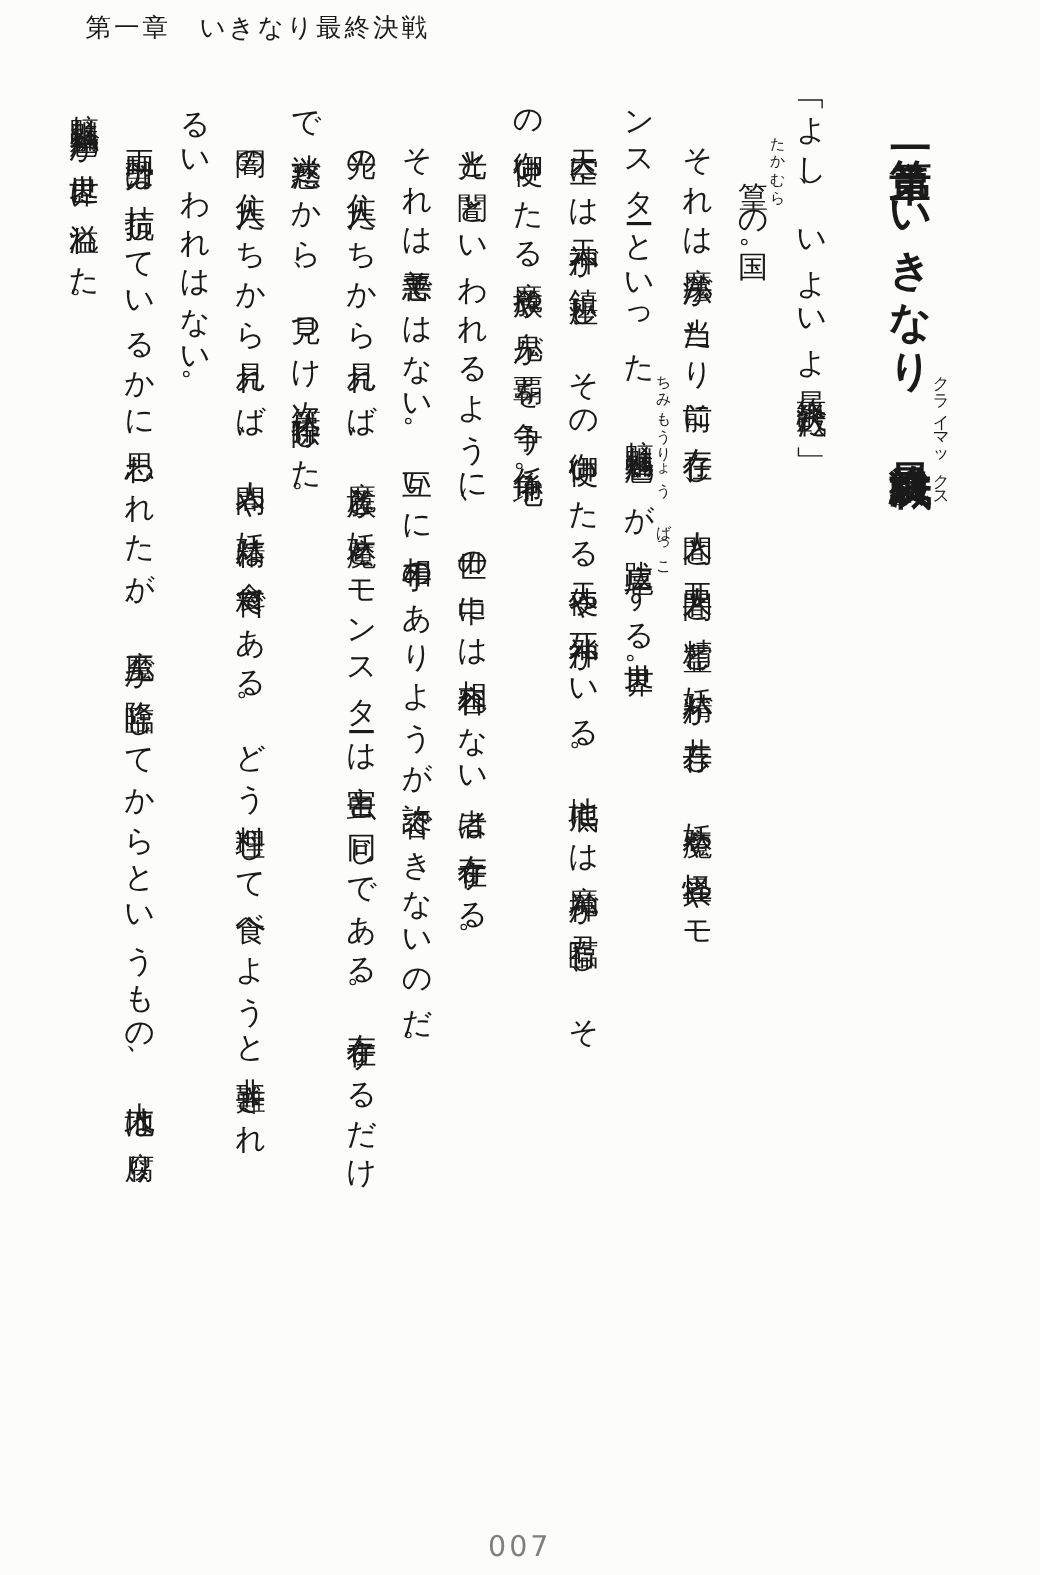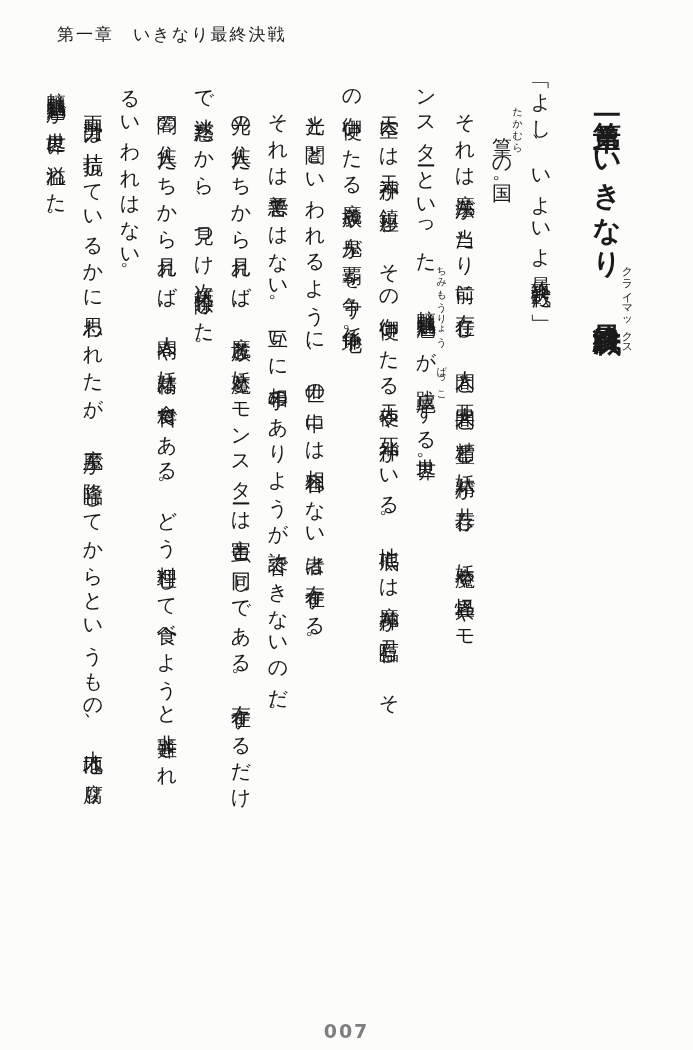--- a/index.html
+++ b/index.html
@@ -11,21 +11,20 @@
 
   body {
     font-family: "DejaVu Serif", "Liberation Serif", serif;
     position: relative;
     overflow: hidden;
   }
 
   .page {
     position: absolute;
     inset: 0;
-    margin-top: 16px;
   }
 
   
   .running-header {
     position: absolute;
     top: 7px;
     left: 57px;
     font-size: 17px;
     letter-spacing: 2px;
     white-space: pre;
@@ -95,15 +94,15 @@
   <div class="running-header">第一章　いきなり最終決戦</div>
 
   <div class="content">
 
     <div class="chapter-title">第一章　いきなり<ruby>最終決戦<rt>クライマックス</rt></ruby></div>
 
     <div class="body-text"><div class="tline">「よし、いよいよ最終決戦だ」</div><div class="tline indent"><ruby>篁<rt>たかむら</rt></ruby>の国。</div><div class="tline indent">それは魔法が当たり前に存在し、人間と亜人間と精霊と妖精が共存し、妖魔や怪異やモ</div><div class="tline">ンスターといった<ruby>魑魅魍魎<rt>ちみもうりょう</rt></ruby>が<ruby>跋扈<rt>ばっこ</rt></ruby>する世界。</div><div class="tline indent">天空には天神が鎮座し、その御使いたる天使や死神がいる。地底には魔神が君臨し、そ</div><div class="tline">の御使いたる魔族や鬼が覇を争う係争地。</div><div class="tline indent">光と闇といわれるように、世の中には相容れない者は存在する。</div><div class="tline indent">それは善悪ではない。互いに相手のありようが許容できないのだ。</div><div class="tline indent">光の住人たちから見れば、魔族と妖魔とモンスターは害虫と同じである。存在するだけ</div><div class="tline">で迷惑だから、見つけ次第排除した。</div><div class="tline indent">闇の住人たちから見れば、人間や妖精は食料である。どう料理して食べようと非難され</div><div class="tline">るいわれはない。</div><div class="tline indent">両勢力は拮抗しているかに思われたが、魔王が降臨してからというもの、大地は腐り、</div><div class="tline">魑魅魍魎が世界に溢れた。</div></div>
 
   </div>
 
-  <div class="page-number" style="color: rgb(127, 127, 127); font-weight: bold;">007</div>
+  <div class="page-number" style="color: rgb(127, 127, 127);">007</div>
 
 </div>
 
 </body></html>

